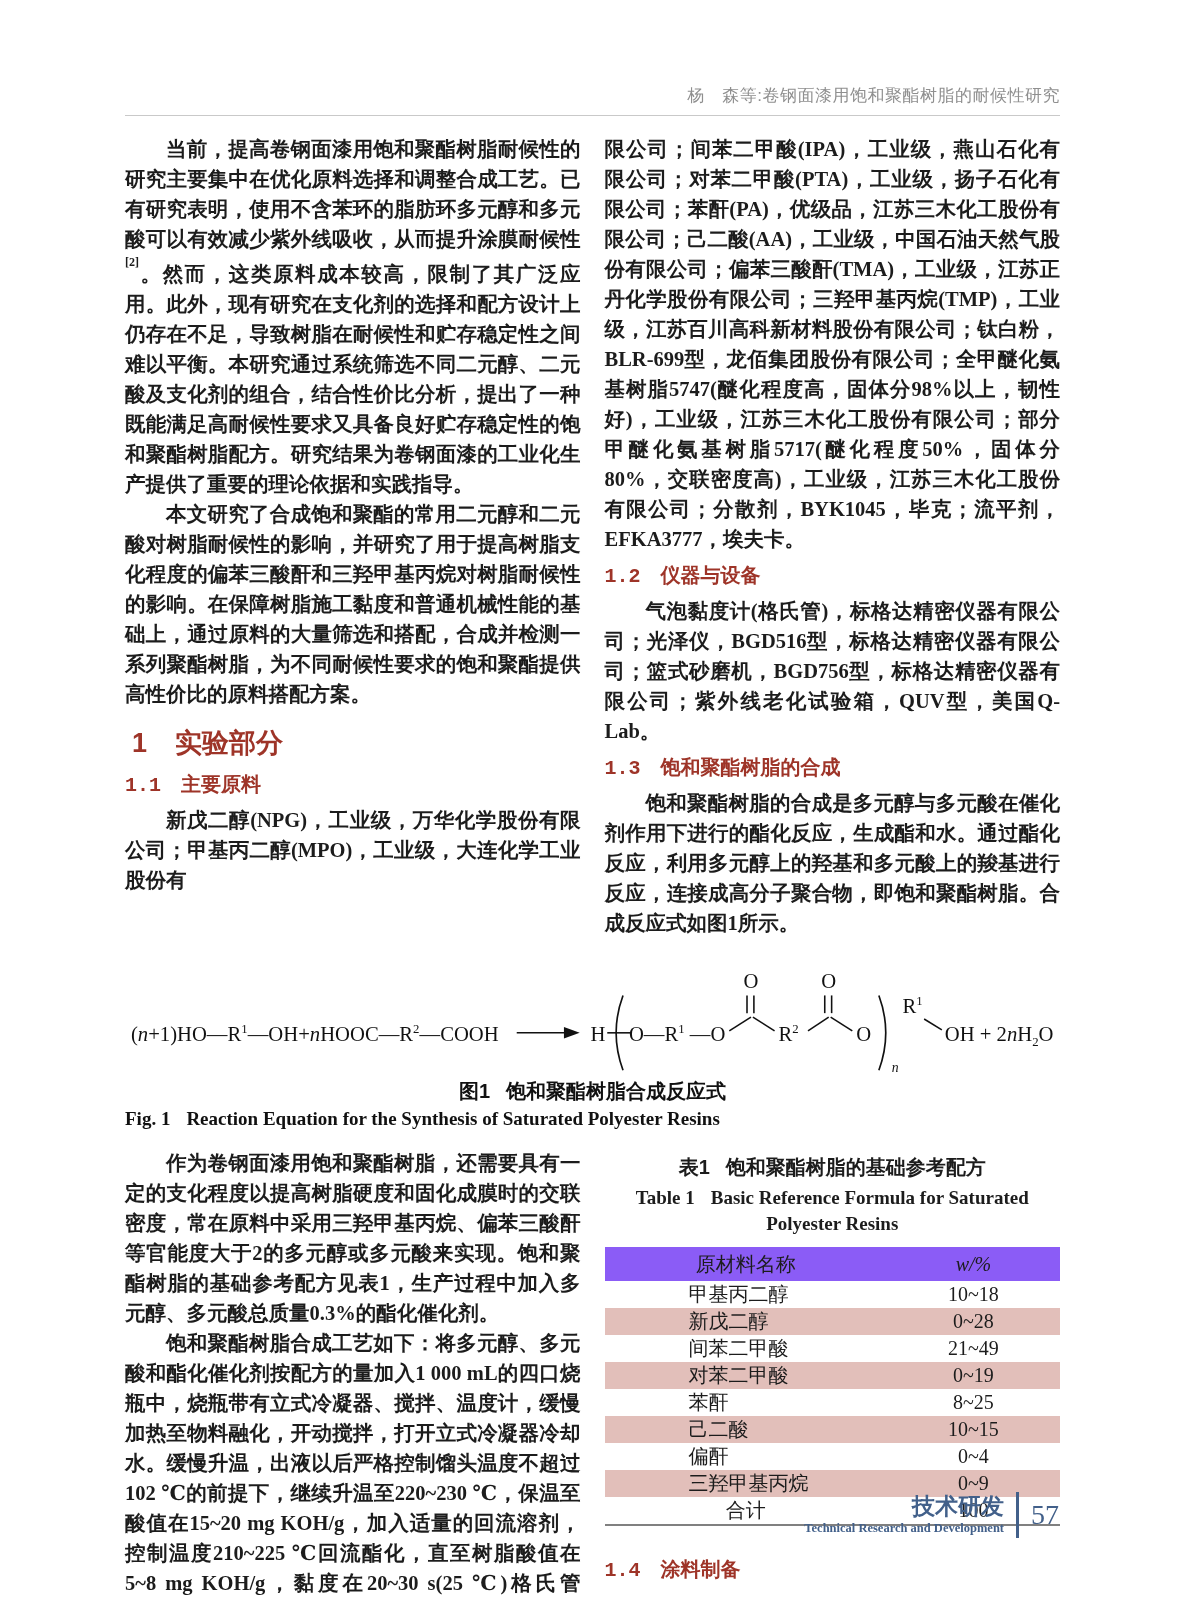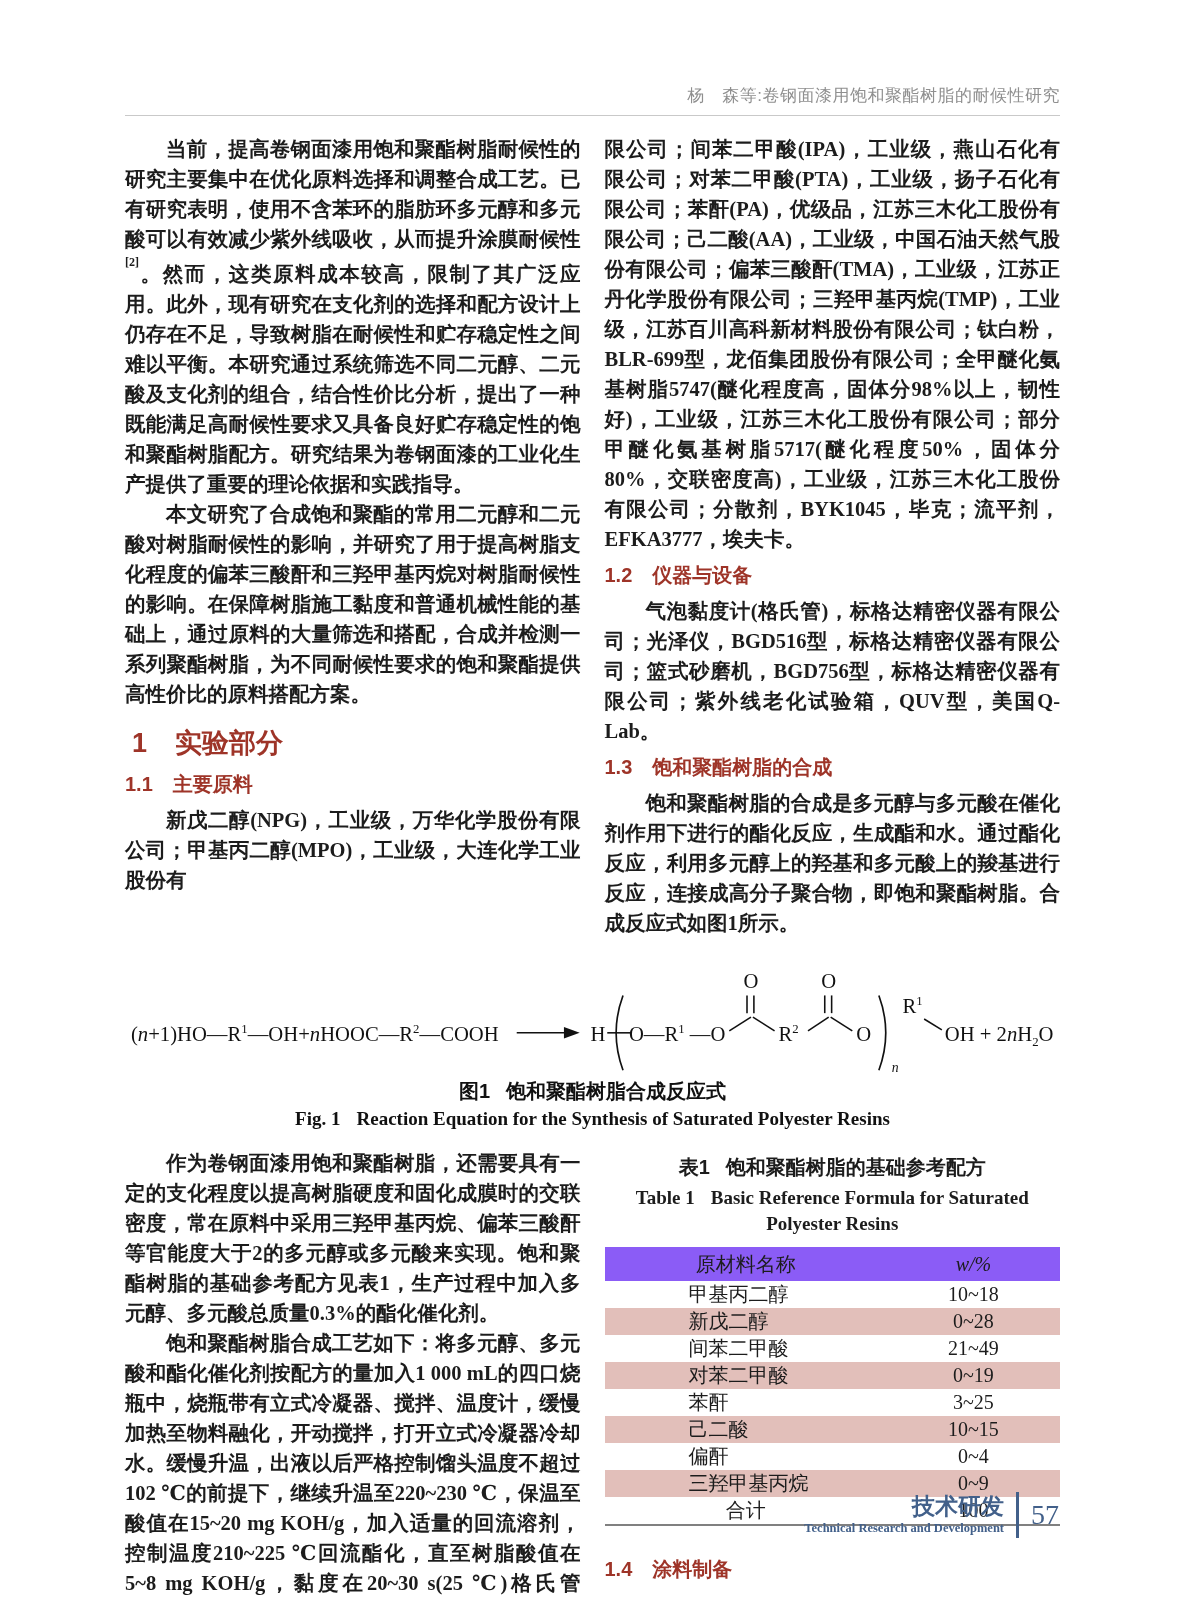--- a/index.html
+++ b/index.html
@@ -41,40 +41,40 @@
   sup.ref { font-size:12px; position:relative; top:-7px; }
 
   
   .sec-h1 {
     font-family:"Liberation Sans","DejaVu Sans",sans-serif;
     font-weight:bold; font-size:27px; color:#9e3428;
     margin:16px 0 10px 7px;
   }
   .sec-h1 .h-num { margin-right:28px; }
   .sec-h2 {
-    font-family:Liberation Sans, sans-serif;
+    font-family:Liberation Mono, monospace;
     font-weight:bold; font-size:20px; color:#9e3428;
     margin:8px 0 7px 0;
   }
   .sec-h2 .h-num { margin-right:20px; }
 
   
   .figure-block { margin:22px 0 4px 0; }
   .eq-svg { width:100%; display:block; }
   .eqt { font-family:"Liberation Serif","DejaVu Serif",serif; font-size:21px; fill:#111; }
   .eq-sub { font-family:"Liberation Serif","DejaVu Serif",serif; font-style:italic; font-size:14px; fill:#111; }
   .bond { stroke:#111; stroke-width:1.6; }
   .paren { fill:none; stroke:#111; stroke-width:1.7; }
   .fig-cap-cn {
     text-align:center; margin-top:2px;
     font-family:"Liberation Sans","DejaVu Sans",sans-serif;
     font-weight:bold; font-size:20px; color:#111;
   }
   .fig-cap-en {
-    text-align:center; margin-top:3px;
+    margin-top:3px;
     font-family:"Liberation Serif","DejaVu Serif",serif;
     font-weight:bold; font-size:19px; color:#111;
   }
   .cap-label { margin-right:16px; }
 
   
   .tbl-cap-cn {
     text-align:center;
     font-family:"Liberation Sans","DejaVu Sans",sans-serif;
     font-weight:bold; font-size:20px; margin-top:6px;
@@ -211,21 +211,21 @@
               <tr>
                 <td class="c1">间苯二甲酸</td>
                 <td class="c2">21~49</td>
               </tr>
               <tr>
                 <td class="c1">对苯二甲酸</td>
                 <td class="c2">0~19</td>
               </tr>
               <tr>
                 <td class="c1">苯酐</td>
-                <td class="c2">3~25</td>
+                <td class="c2">8~25</td>
               </tr>
               <tr>
                 <td class="c1">己二酸</td>
                 <td class="c2">10~15</td>
               </tr>
               <tr>
                 <td class="c1">偏酐</td>
                 <td class="c2">0~4</td>
               </tr>
               <tr>

